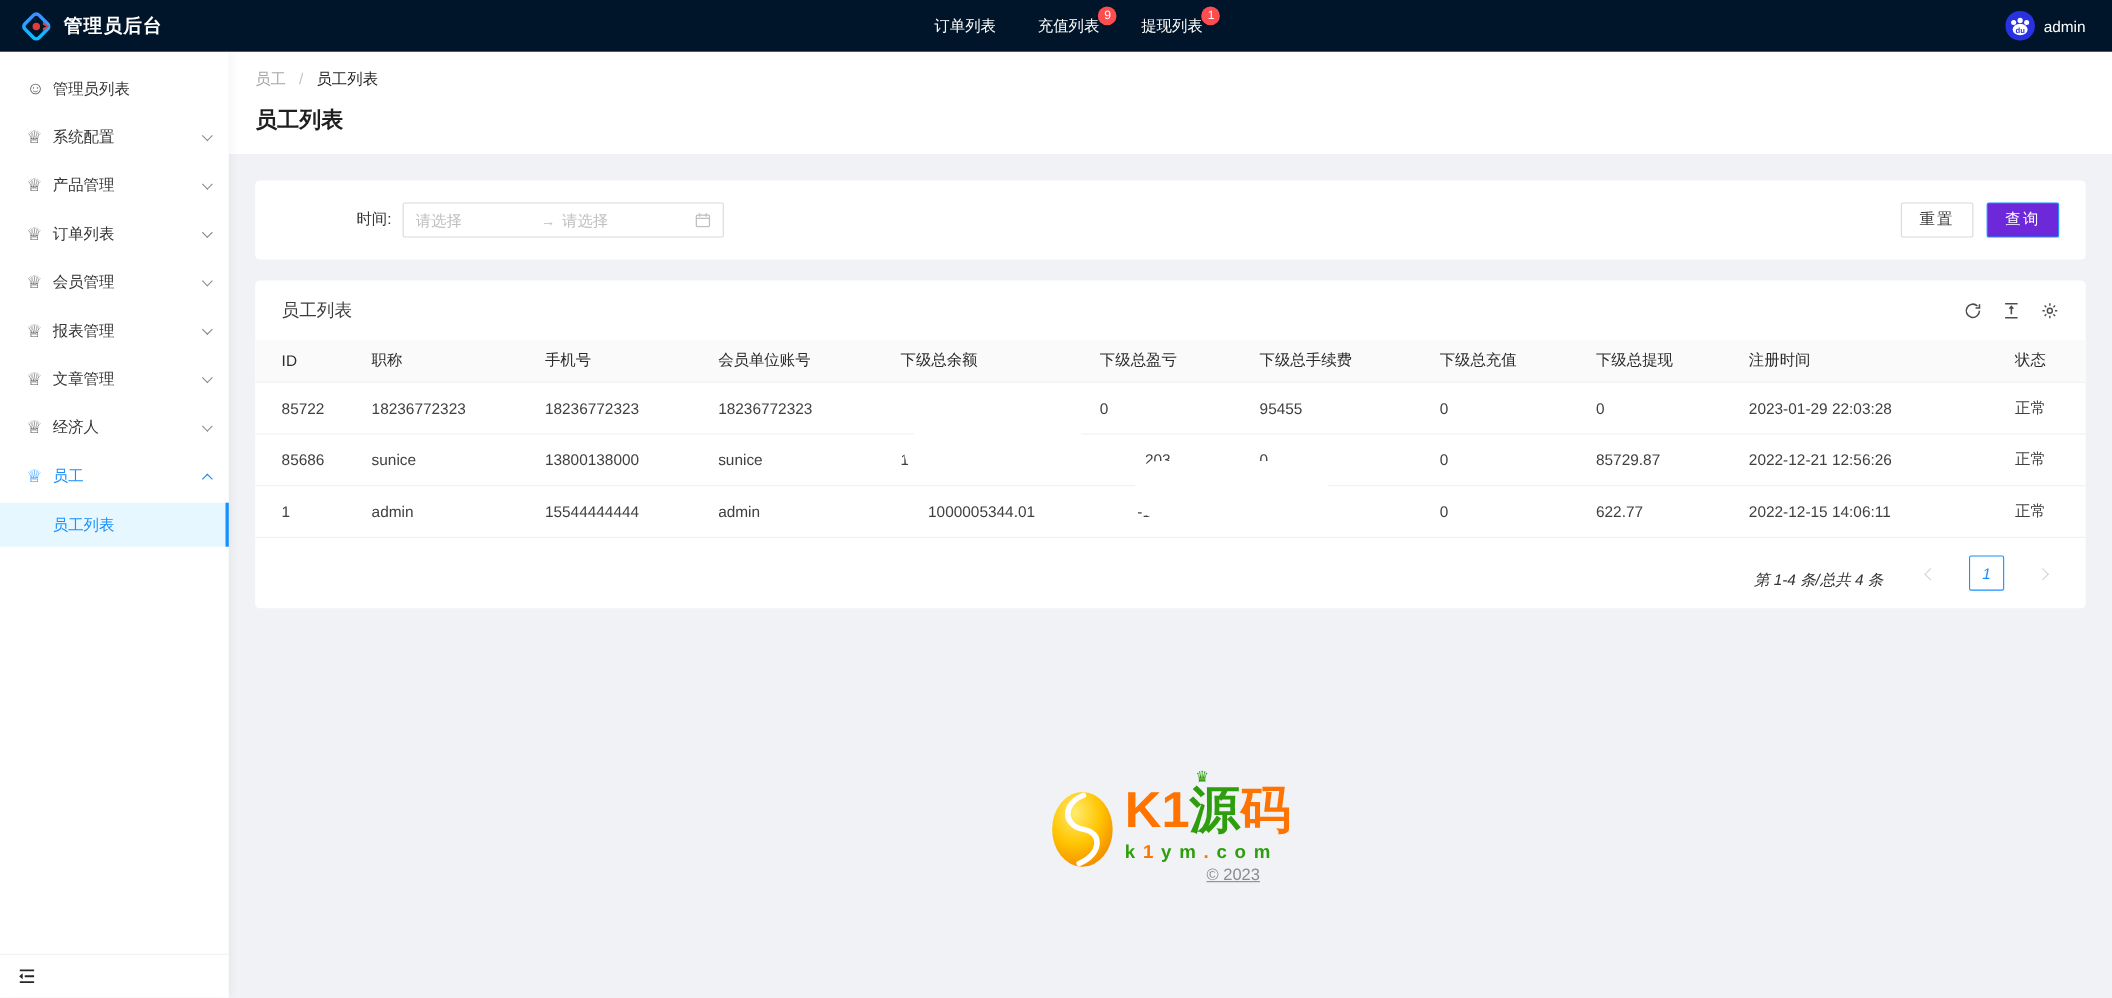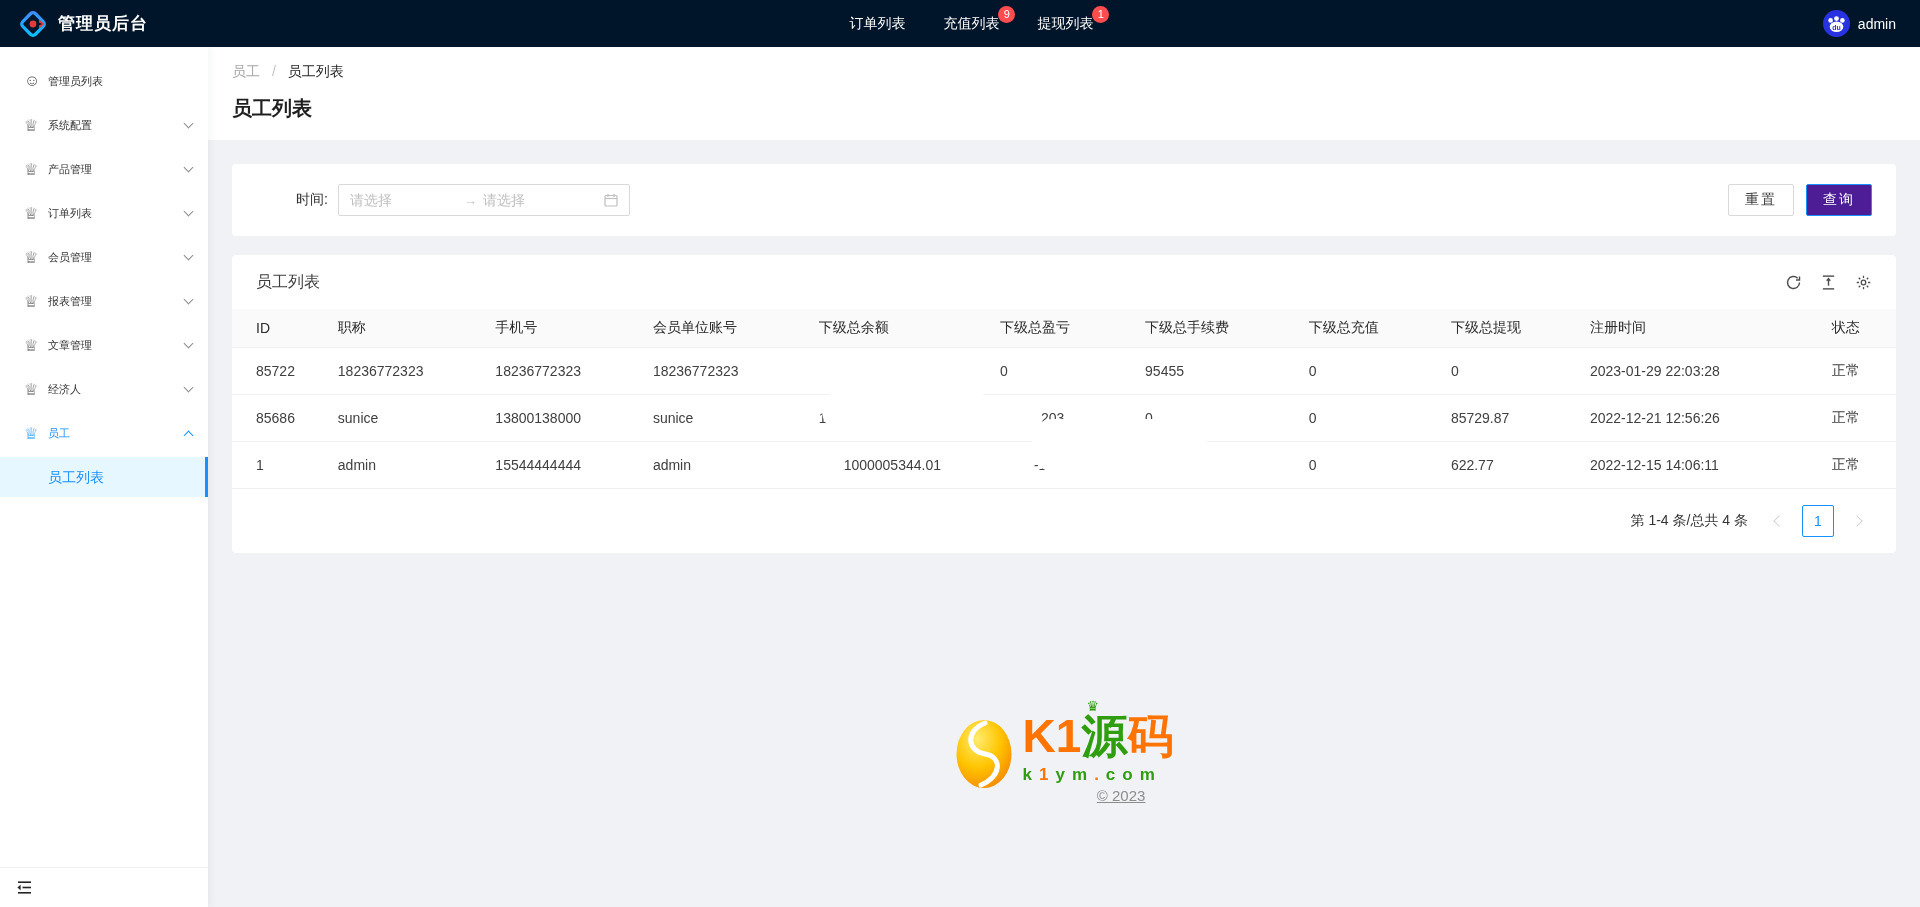--- a/index.html
+++ b/index.html
@@ -20,21 +20,21 @@
 
   
   .sidebar { position:absolute; top:47px; left:0; bottom:0; width:208px; background:#fff;
     box-shadow:2px 0 8px rgba(29,35,41,.05); z-index:20; }
   .menu { padding-top:10px; }
   .menu-item { height:40px; margin:4px 0; display:flex; align-items:center; padding:0 16px 0 24px;
     color:#333; cursor:pointer; }
   .menu-item.active { color:#1890ff; }
   .menu-icon { width:24px; font-size:16px; color:#555; }
   .menu-item.active .menu-icon { color:#1890ff; }
-  .menu-label { flex:1; font-size:11px; }
+  .menu-label { flex:1; font-size:14px; }
   .chev { width:7px; height:7px; border-right:1.4px solid #8c8c8c; border-bottom:1.4px solid #8c8c8c; }
   .chev.down { transform:rotate(45deg); margin-top:-4px; }
   .chev.up { transform:rotate(-135deg); margin-top:4px; }
   .menu-item.active .chev { border-color:#1890ff; }
   .submenu-item { height:40px; line-height:40px; padding-left:48px; color:#333; cursor:pointer; position:relative; }
   .submenu-item.active { background:#e6f7ff; color:#1890ff; }
   .submenu-item.active::after { content:""; position:absolute; right:0; top:0; bottom:0; width:3px; background:#1890ff; }
   .sidebar-footer { position:absolute; bottom:0; left:0; right:0; height:40px; border-top:1px solid #f0f0f0;
     display:flex; align-items:center; padding-left:17px; cursor:pointer; }
 
@@ -42,54 +42,54 @@
   .main { position:absolute; top:47px; left:208px; right:0; bottom:0; overflow:hidden; }
   .page-head { background:#fff; padding:16px 16px 18px 24px; }
   .breadcrumb { font-size:14px; margin-bottom:14px; }
   .bc-prev { color:#a6a6a6; cursor:pointer; }
   .bc-sep { color:#c4c4c4; margin:0 8px; }
   .bc-cur { color:#262626; }
   .page-title { font-size:20px; font-weight:bold; color:#1f1f1f; }
   .content { padding:24px; }
 
   .filter-card { background:#fff; border-radius:4px; padding:20px 24px; display:flex; align-items:center; }
-  .filter-field { display:flex; align-items:center; margin-left:40px;justify-content:flex-end; }
+  .filter-field { display:flex; align-items:center; margin-left:68px;justify-content:flex-end; }
   .filter-label { color:#333; margin-right:10px; }
   .range-picker { width:292px; height:32px; border:1px solid #d9d9d9; border-radius:2px;
     display:flex; align-items:center; padding:0 11px; background:#fff; }
   .range-picker input { border:none; outline:none; width:108px; font-size:14px; color:#1d4ed8; background:transparent; }
   .range-picker input::placeholder { color:#bfbfbf; }
   .range-arrow { color:#bfbfbf; margin:0 6px; font-size:13px; }
   .picker-cal { margin-left:auto; display:flex; }
   .filter-actions { margin-left:auto; display:flex; gap:12px; }
   .btn { height:32px; padding:0 16px; border-radius:2px; font-size:14px; cursor:pointer;
     display:inline-flex; align-items:center; letter-spacing:2px; }
   .btn-default { background:#fff; border:1px solid #d9d9d9; color:#3b3b3b; }
-  .btn-primary { background:#4c1d95; border:1px solid #1890ff; color:#fff; }
+  .btn-primary { background:#6d28d9; border:1px solid #1890ff; color:#fff; }
 
   .table-card { background:#fff; border-radius:4px; margin-top:19px; }
   .card-head { display:flex; align-items:center; justify-content:space-between; padding:17px 24px 16px 24px; }
   .card-title { font-size:16px; color:#3d3d3d; }
   .toolbar { display:flex; align-items:center; gap:18px; }
   .tool-icon { cursor:pointer; display:flex; }
 
   .table-wrap { position:relative; }
   table { width:100%; border-collapse:collapse; table-layout:fixed; }
   th { background:#fafafa; text-align:left; font-weight:500; color:#2b2b2b; font-size:14px;
     padding:8px 8px; border-bottom:1px solid #f0f0f0; height:38px; }
   th:first-child, td:first-child { padding-left:24px; }
   td { padding:13px 8px; font-size:14px; color:#404040; border-bottom:1px solid #f0f0f0; height:47px; }
   tbody tr:nth-child(2) td:nth-child(6) { padding-left:49px; }
   tbody tr:nth-child(3) td:nth-child(5) { padding-left:33px; }
   tbody tr:nth-child(3) td:nth-child(6) { padding-left:42px; }
   .smudge { position:absolute; background:#fff; border-radius:20px; }
   .smudge-a { left:590px; top:82px;  width:170px; height:40px; }
   .smudge-b { left:800px; top:110px; width:175px; height:52px; }
 
-  .card-foot { display:flex; align-items:center; justify-content:flex-end; padding:16px 24px; gap:8px; }
+  .card-foot { display:flex; align-items:flex-end; justify-content:flex-end; padding:16px 24px; gap:20px;font-style:italic; }
   .page-summary { color:#333; margin-right:8px; }
   .pg-btn { width:30px; height:30px; display:flex; align-items:center; justify-content:center; cursor:pointer; }
   .pg-arrow { width:8px; height:8px; border-right:1.5px solid #d4d4d4; border-bottom:1.5px solid #d4d4d4; }
   .pg-arrow.left { transform:rotate(135deg); }
   .pg-arrow.right { transform:rotate(-45deg); }
   .pg-num { width:32px; height:32px; border:1px solid #1890ff; color:#1890ff; border-radius:2px;
     display:flex; align-items:center; justify-content:center; background:#fff; cursor:pointer; }
 
   
   .footer { margin-top:158px; display:flex; flex-direction:column; align-items:center; }

